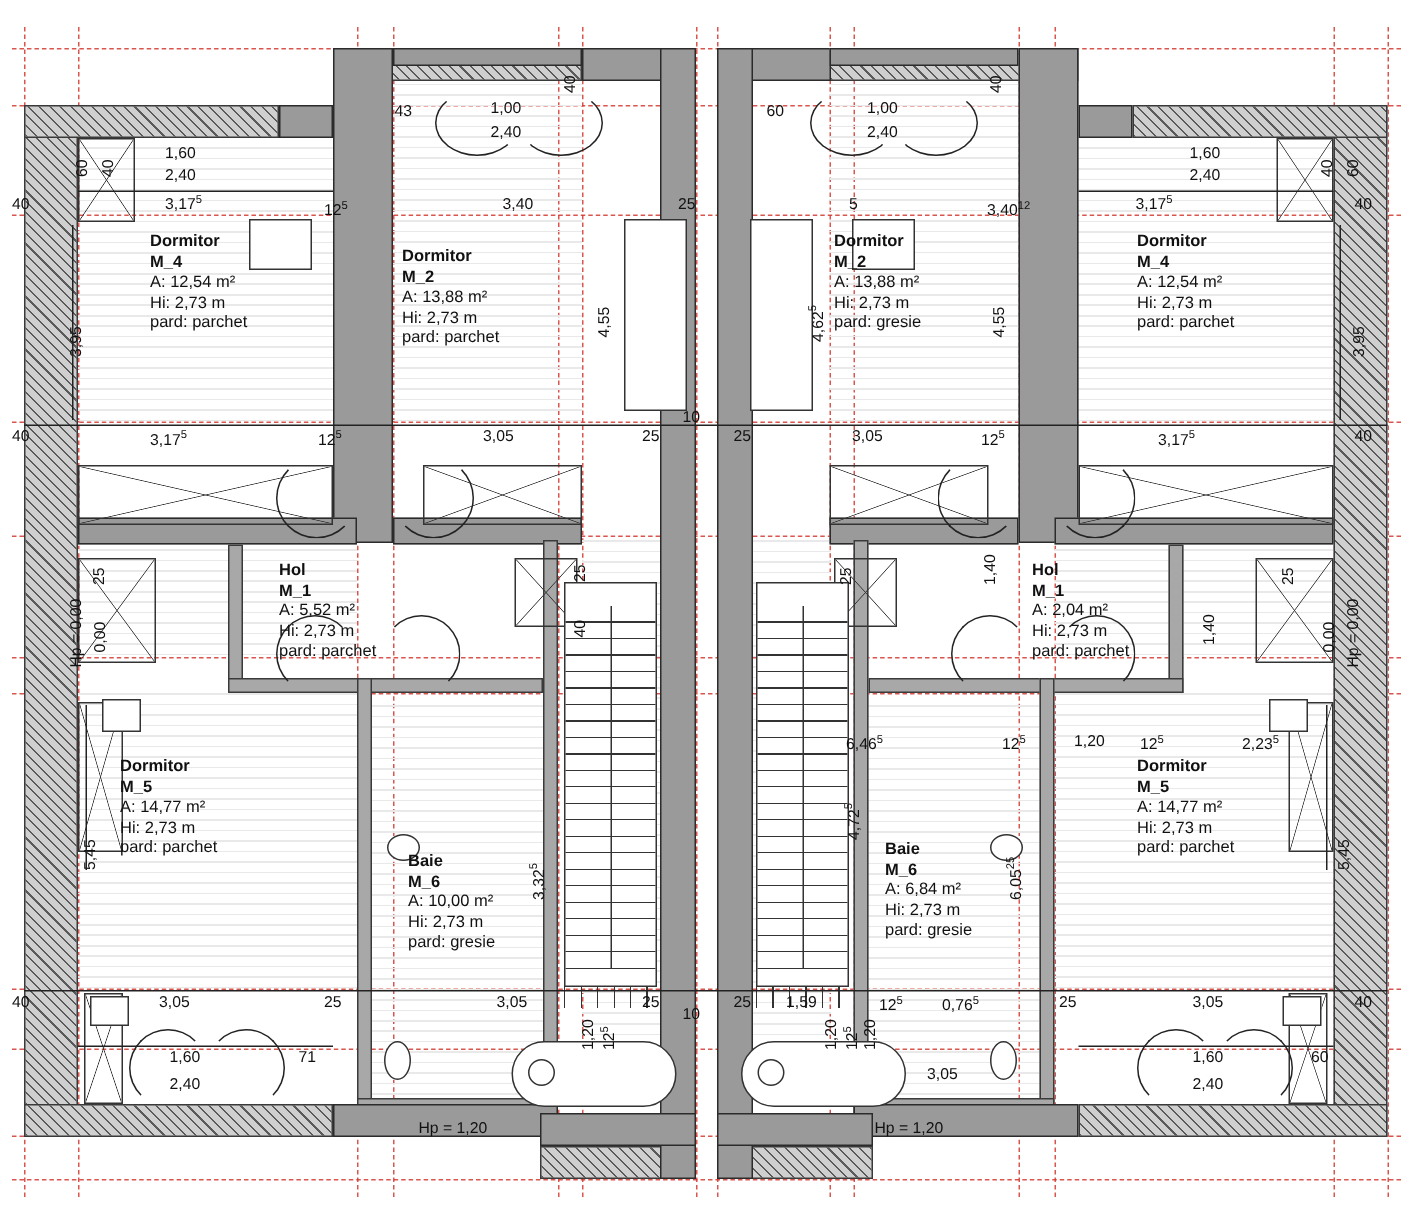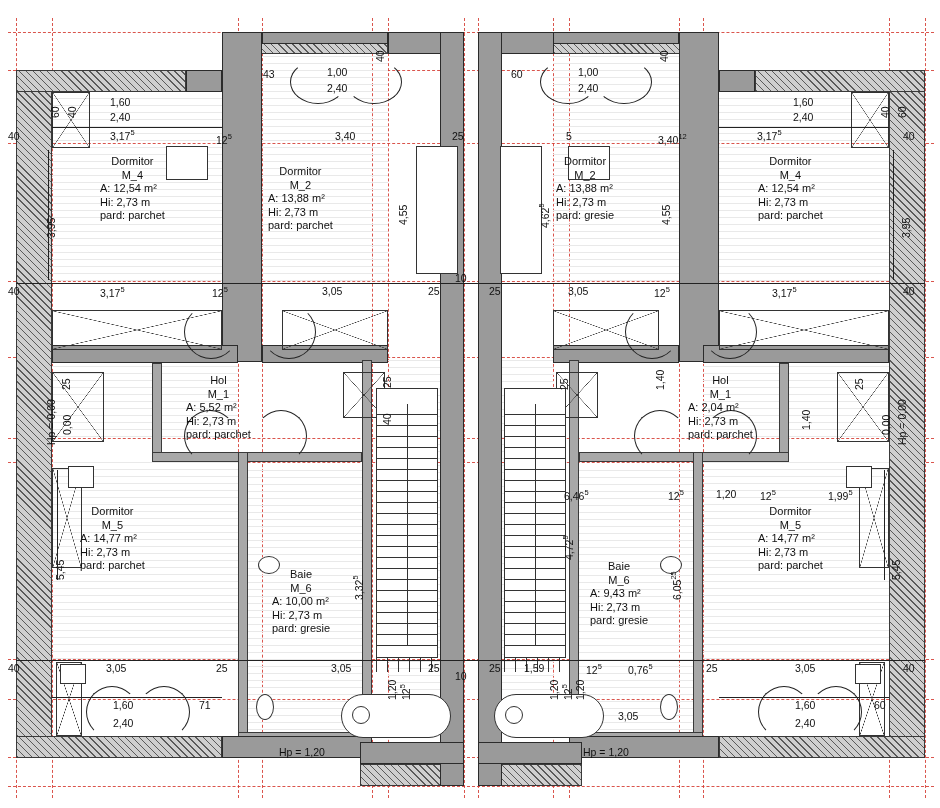--- a/index.html
+++ b/index.html
@@ -11,21 +11,21 @@
   .wall-thin{background:#a8a8a8;border:1px solid #3a3a3a;box-sizing:border-box;}
   .hatch{
     background-image:repeating-linear-gradient(45deg,#5a5a5a 0 1px,transparent 1px 5px);
     background-color:#cfcfcf;border:1px solid #3a3a3a;box-sizing:border-box;
   }
   .room-fill{
     background-image:repeating-linear-gradient(0deg,#e9e9e9 0 1px,transparent 1px 7px);
     box-sizing:border-box;
   }
   .room-label{font-size:11px;color:#111;line-height:13.5px;white-space:nowrap;}
-  .room-label .t{font-weight:normal;text-align:center;}
+  .room-label .t{font-weight:bold;}
   .dim{font-size:10.5px;color:#111;white-space:nowrap;}
   .dim.v{transform-origin:0 0;transform:rotate(-90deg);}
   .sup{font-size:7.5px;vertical-align:super;}
   .axis-h{position:absolute;height:0;border-top:0.7px dashed #d4382f;opacity:.85;}
   .axis-v{position:absolute;width:0;border-left:0.7px dashed #d4382f;opacity:.85;}
   .thinline-v{position:absolute;width:0;border-left:0.7px solid #333;}
   .xbox{position:absolute;box-sizing:border-box;border:0.8px solid #333;
     background-image:
       linear-gradient(to top right,transparent calc(50% - 0.5px),#333 50%,transparent calc(50% + 0.5px)),
       linear-gradient(to bottom right,transparent calc(50% - 0.5px),#333 50%,transparent calc(50% + 0.5px));
@@ -267,21 +267,21 @@
     <div class="t">Baie</div>
     <div class="t">M_6</div>
     <div>A: 10,00 m²</div>
     <div>Hi: 2,73 m</div>
     <div>pard: gresie</div>
   </div>
 
   <div class="room-label abs" style="left:590px;top:560px;">
     <div class="t">Baie</div>
     <div class="t">M_6</div>
-    <div>A: 9,43 m²</div>
+    <div>A: 6,84 m²</div>
     <div>Hi: 2,73 m</div>
     <div>pard: gresie</div>
   </div>
 
   <div class="dim abs" style="left:263px;top:68px;">43</div>
   <div class="dim abs" style="left:327px;top:66px;">1,00</div>
   <div class="dim abs" style="left:327px;top:82px;">2,40</div>
   <div class="dim abs" style="left:511px;top:68px;">60</div>
   <div class="dim abs" style="left:578px;top:66px;">1,00</div>
   <div class="dim abs" style="left:578px;top:82px;">2,40</div>
@@ -345,21 +345,21 @@
   <div class="dim abs v" style="left:890px;top:580px;">5,45</div>
 
   <div class="dim abs v" style="left:351px;top:600px;"><span>3,32</span><span class="sup">5</span></div>
   <div class="dim abs v" style="left:561px;top:560px;"><span>4,72</span><span class="sup">5</span></div>
   <div class="dim abs v" style="left:669px;top:600px;"><span>6,05</span><span class="sup">25</span></div>
 
   <div class="dim abs" style="left:564px;top:488px;"><span>6,46</span><span class="sup">5</span></div>
   <div class="dim abs" style="left:668px;top:488px;"><span>12</span><span class="sup">5</span></div>
   <div class="dim abs" style="left:716px;top:488px;">1,20</div>
   <div class="dim abs" style="left:760px;top:488px;"><span>12</span><span class="sup">5</span></div>
-  <div class="dim abs" style="left:828px;top:488px;"><span>1,99</span><span class="sup">5</span></div>
+  <div class="dim abs" style="left:828px;top:488px;"><span>2,23</span><span class="sup">5</span></div>
 
   <div class="dim abs" style="left:8px;top:662px;">40</div>
   <div class="dim abs" style="left:106px;top:662px;">3,05</div>
   <div class="dim abs" style="left:216px;top:662px;">25</div>
   <div class="dim abs" style="left:331px;top:662px;">3,05</div>
   <div class="dim abs" style="left:428px;top:662px;">25</div>
   <div class="dim abs" style="left:455px;top:670px;">10</div>
   <div class="dim abs" style="left:489px;top:662px;">25</div>
   <div class="dim abs" style="left:524px;top:662px;">1,59</div>
   <div class="dim abs" style="left:586px;top:662px;"><span>12</span><span class="sup">5</span></div>

